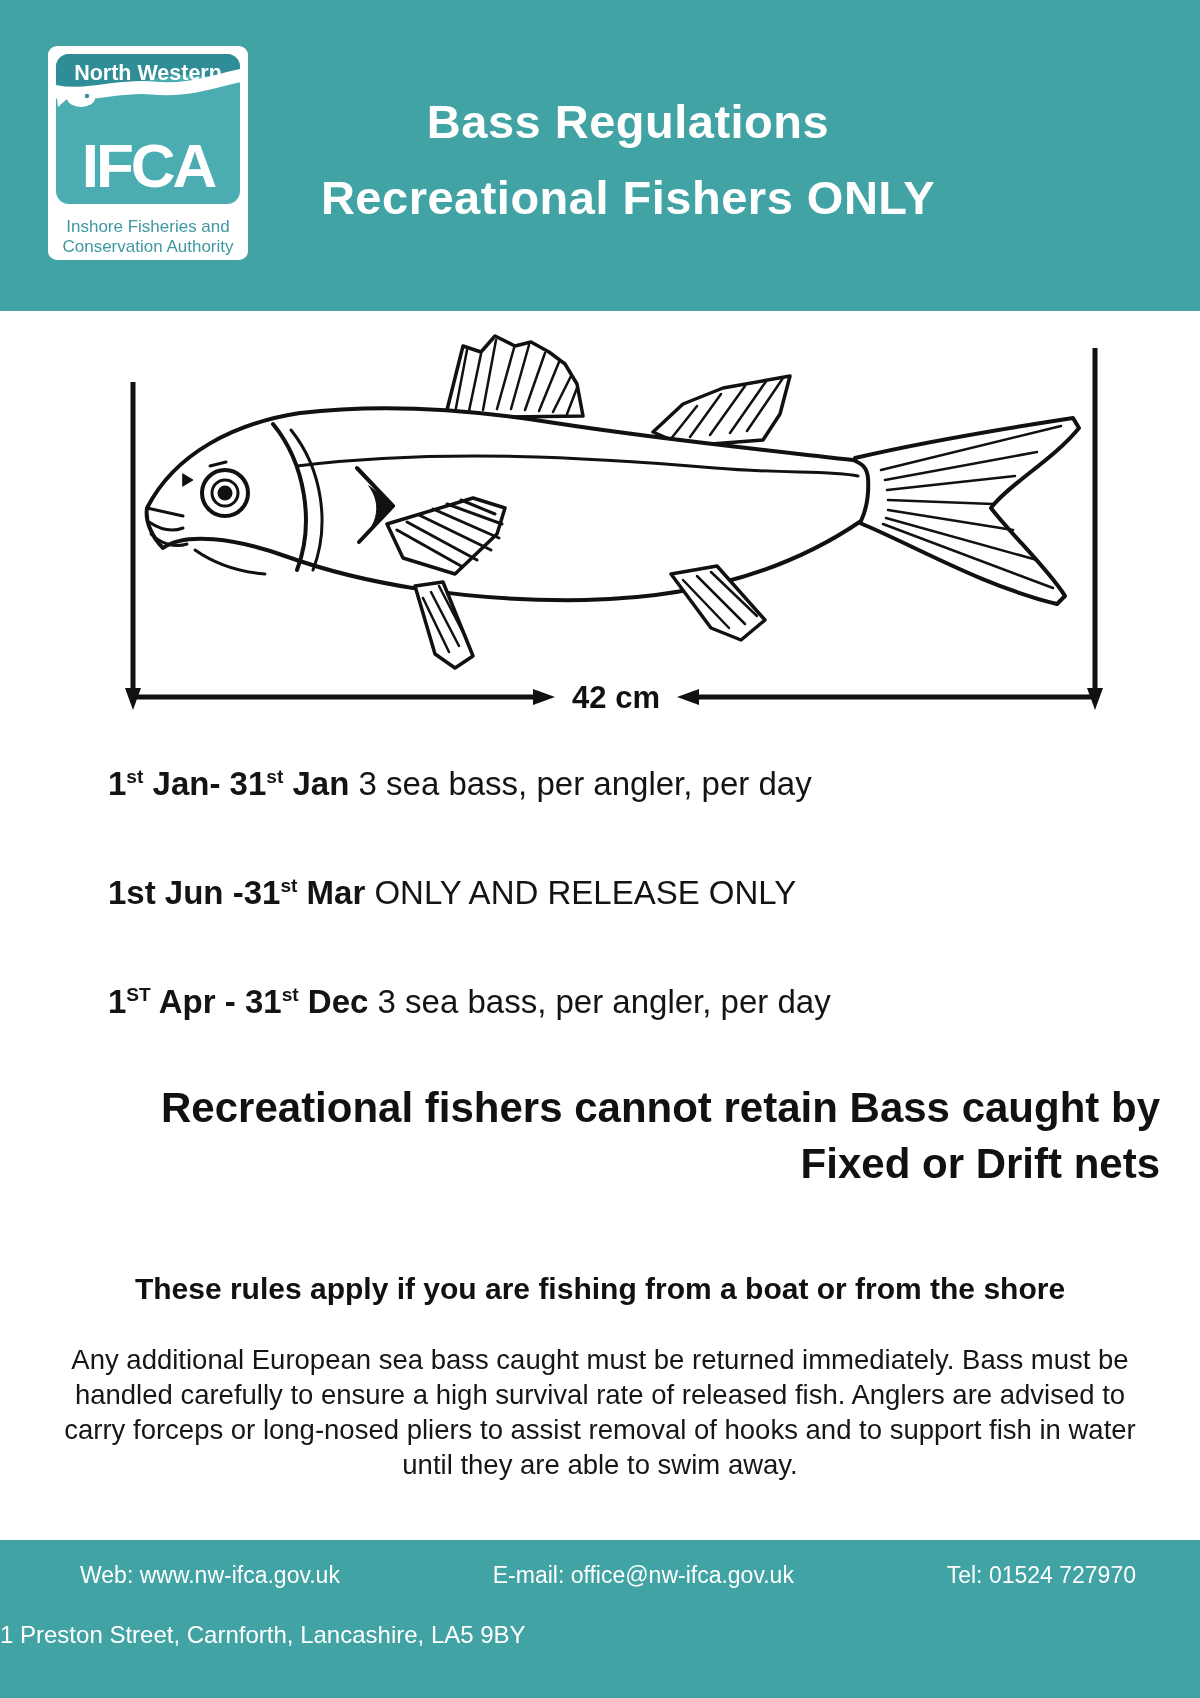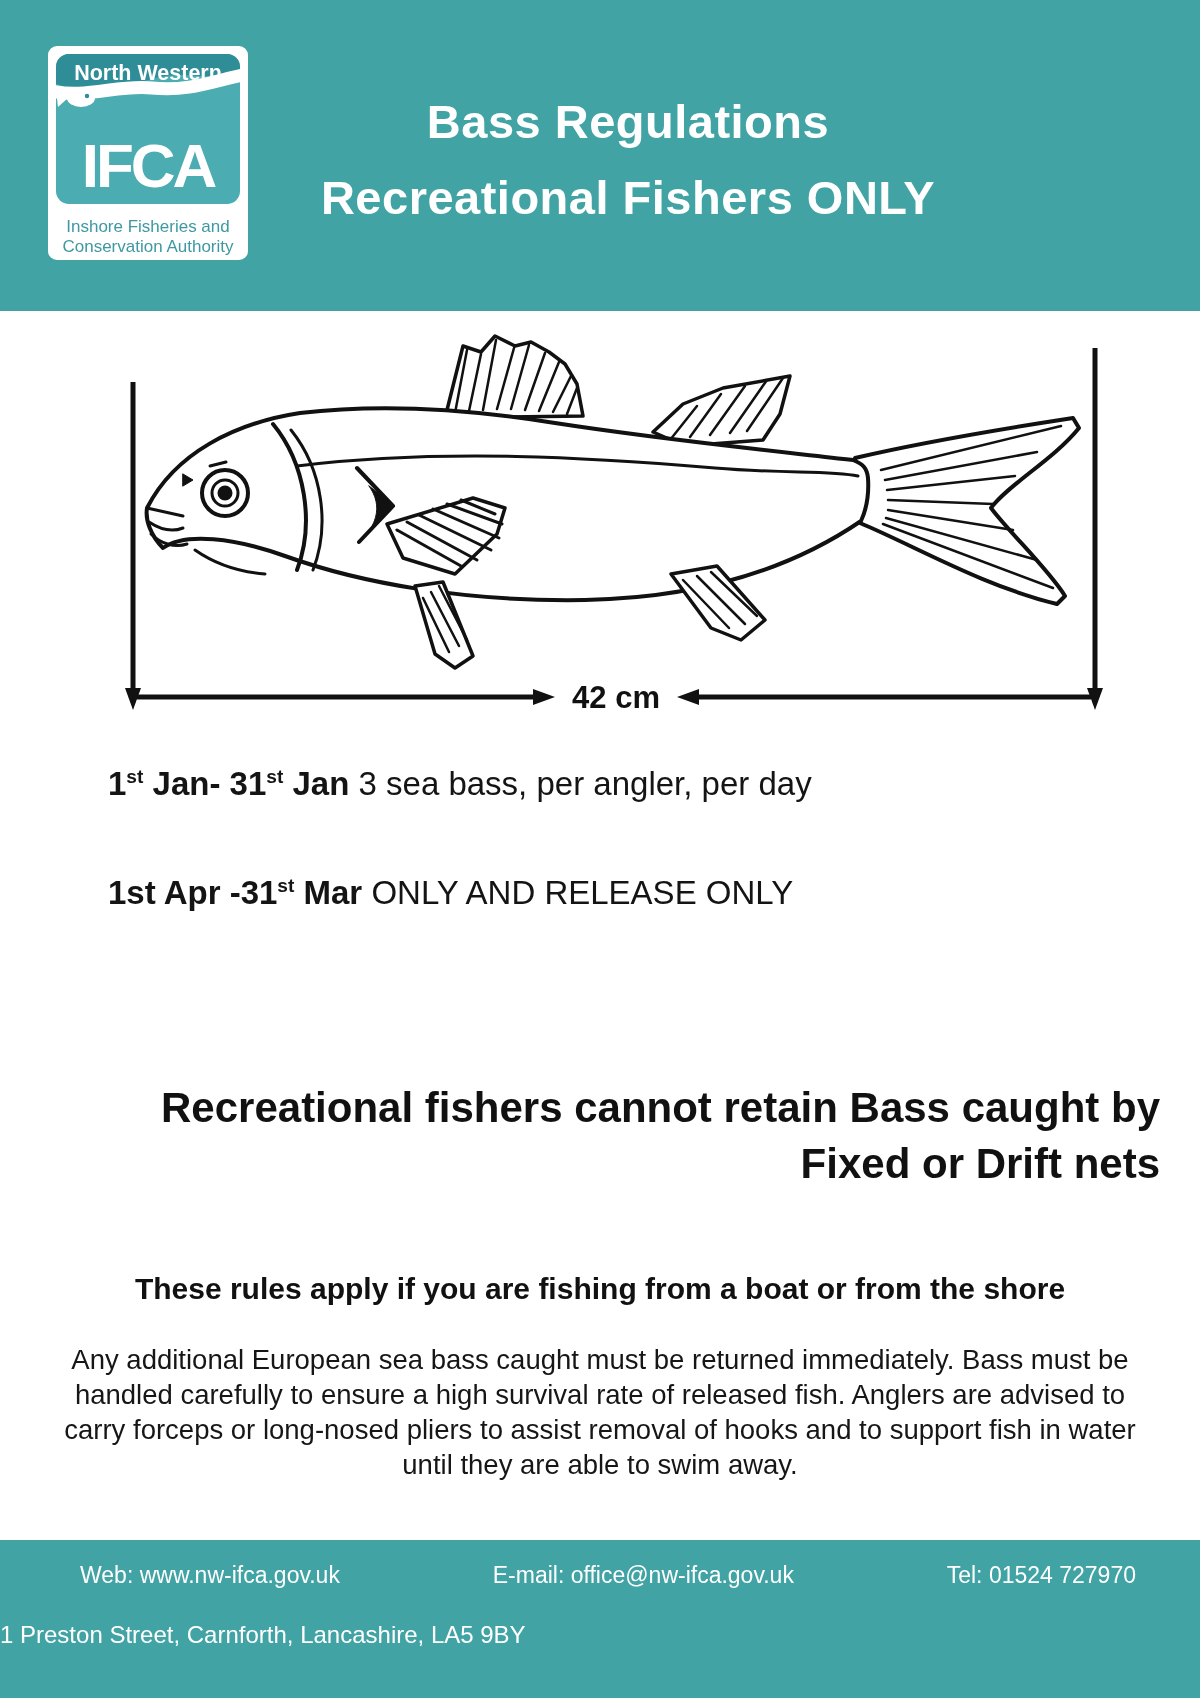--- a/index.html
+++ b/index.html
@@ -163,21 +163,22 @@
         <polygon points="430,379 408,371 408,387" stroke="none"></polygon>
         <line x1="574" y1="379" x2="966" y2="379"></line>
         <polygon points="552,379 574,371 574,387" stroke="none"></polygon>
       </g>
       <text class="dim-label" x="491" y="390" text-anchor="middle">42 cm</text>
     </svg>
   </figure>
 
   <section class="rules">
     <div class="rule"><span class="rb">1</span><span class="sup">st</span><span class="rb"> Jan- 31</span><span class="sup">st</span><span class="rb"> Jan</span> <span class="detail">3 sea bass, per angler, per day</span></div>
-    <div class="rule"><span class="rb">1st Apr -31</span><span class="sup">st</span><span class="rb"> Mar</span><span class="sup"></span><span class="rb"></span> <span class="detail">ONLY AND RELEASE ONLY</span></div>
+    <div class="rule"><span class="rb">1st Jun -31</span><span class="sup">st</span><span class="rb"> Mar</span><span class="sup"></span><span class="rb"></span> <span class="detail">ONLY AND RELEASE ONLY</span></div>
+    <div class="rule"><span class="rb">1</span><span class="sup">ST</span><span class="rb"> Apr - 31</span><span class="sup">st</span><span class="rb"> Dec</span> <span class="detail">3 sea bass, per angler, per day</span></div>
   </section>
 
   <h2 class="net-rule">
     <div>Recreational fishers cannot retain Bass caught by</div>
     <div>Fixed or Drift nets</div>
   </h2>
 
   <h3 class="boat-shore">These rules apply if you are fishing from a boat or from the shore</h3>
 
   <p class="advisory">Any additional European sea bass caught must be returned immediately. Bass must be handled carefully to ensure a high survival rate of released fish. Anglers are advised to carry forceps or long-nosed pliers to assist removal of hooks and to support fish in water until they are able to swim away.</p>

